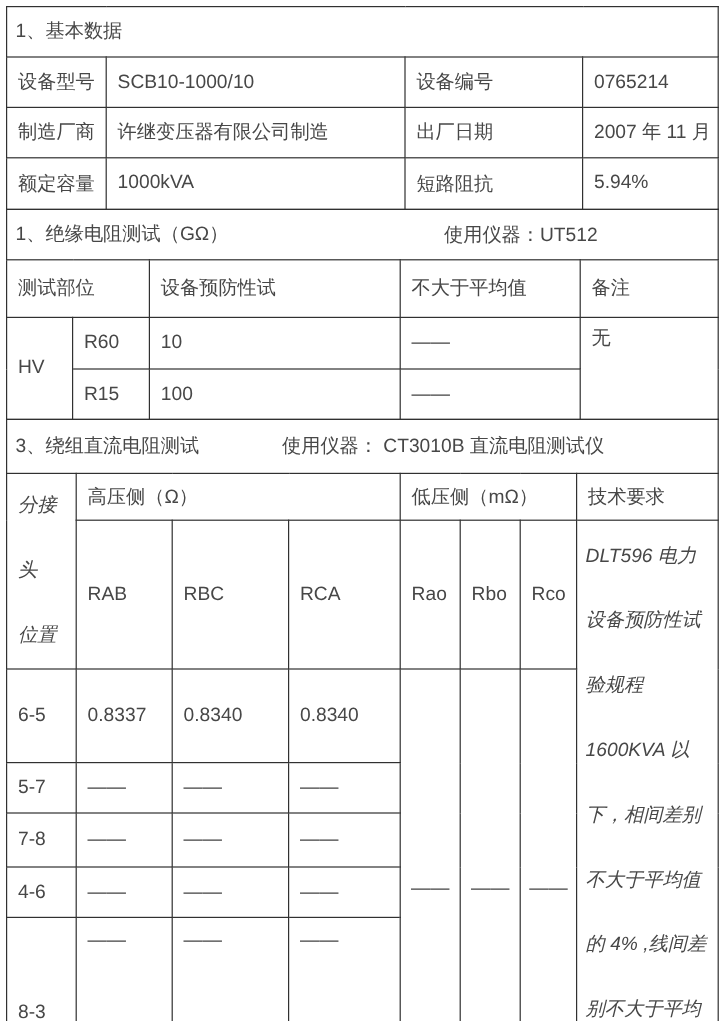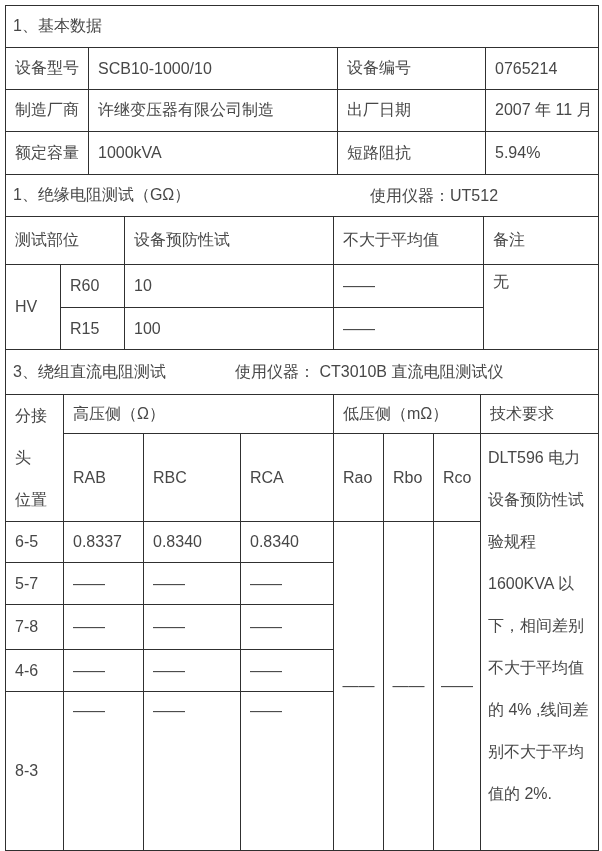--- a/index.html
+++ b/index.html
@@ -11,21 +11,21 @@
   td{border:1px solid #303030;font-size:16px;color:#474747;
      padding:0 2px 0 9px;vertical-align:middle;overflow:hidden;
      white-space:nowrap;}
   td.titlecell{position:relative;padding-left:7px;}
   .instrument{position:absolute;top:50%;transform:translateY(-50%);white-space:nowrap;}
   .ins2{left:324px;margin-left:40px;}
   .ins3{left:229px;}
   td.vtop{vertical-align:top;padding-top:7px;}
   td.dashtop{vertical-align:top;padding-top:10px;}
   td.center{text-align:center;padding:0;}
-  td.preline{white-space:pre-line;line-height:42px;}
+  td.preline{white-space:pre-line;line-height:54px;font-style:italic;}
   td.req{vertical-align:top;padding-top:3px;padding-left:7px;padding-right:2px;}
 </style>
 </head>
 <body>
 
 <div class="doc">
 
   <table class="t1">
     <colgroup>
         <col style="width:83px">

